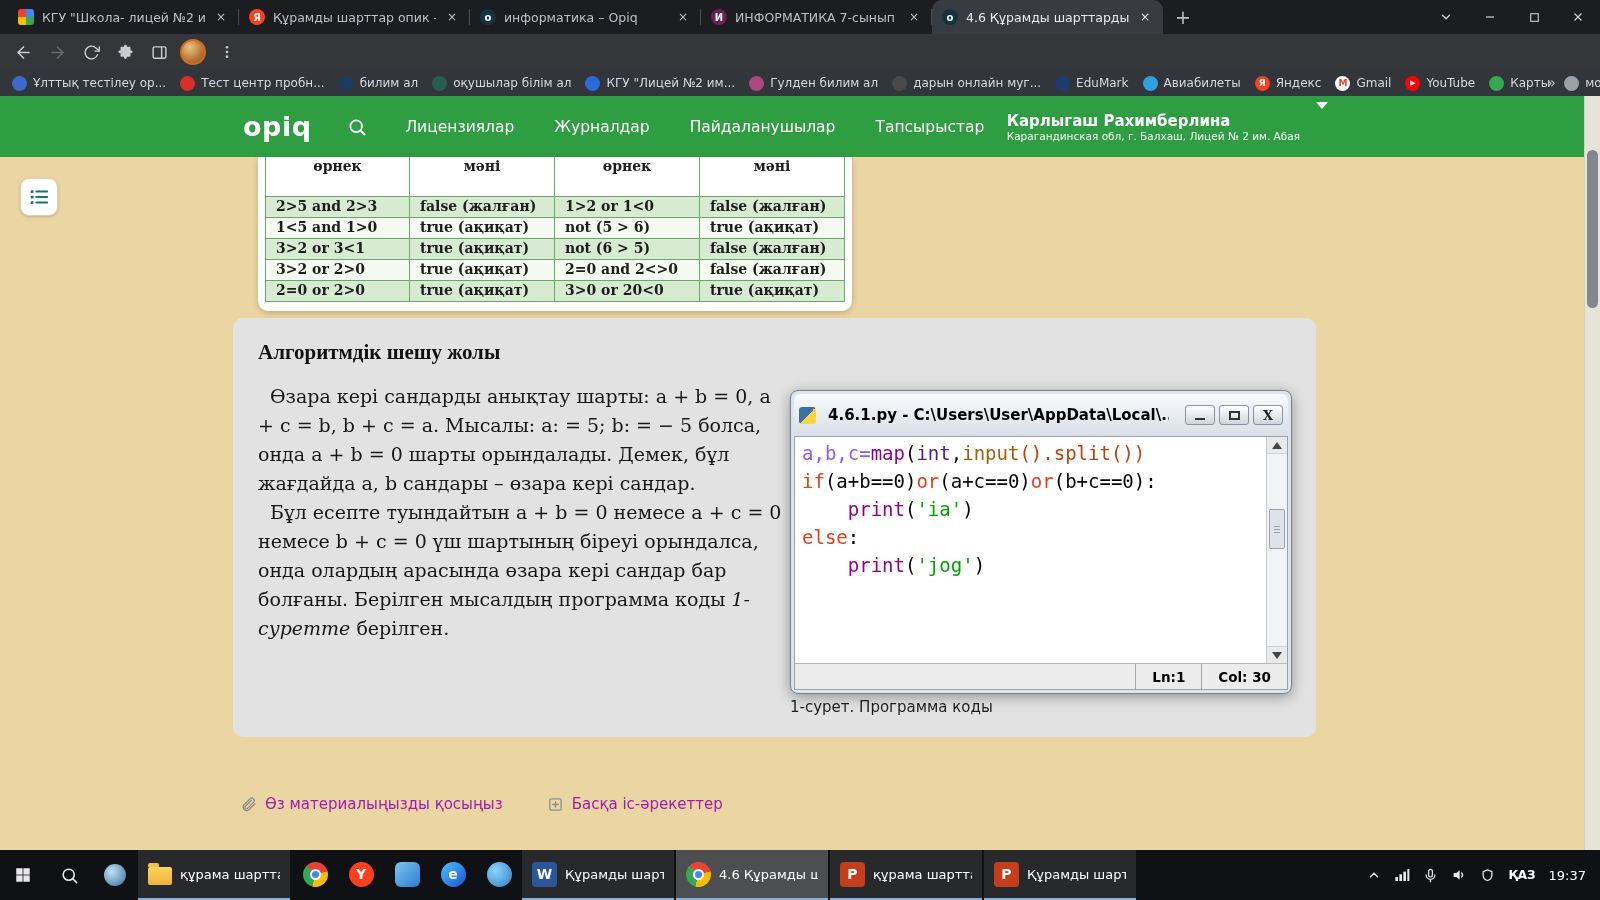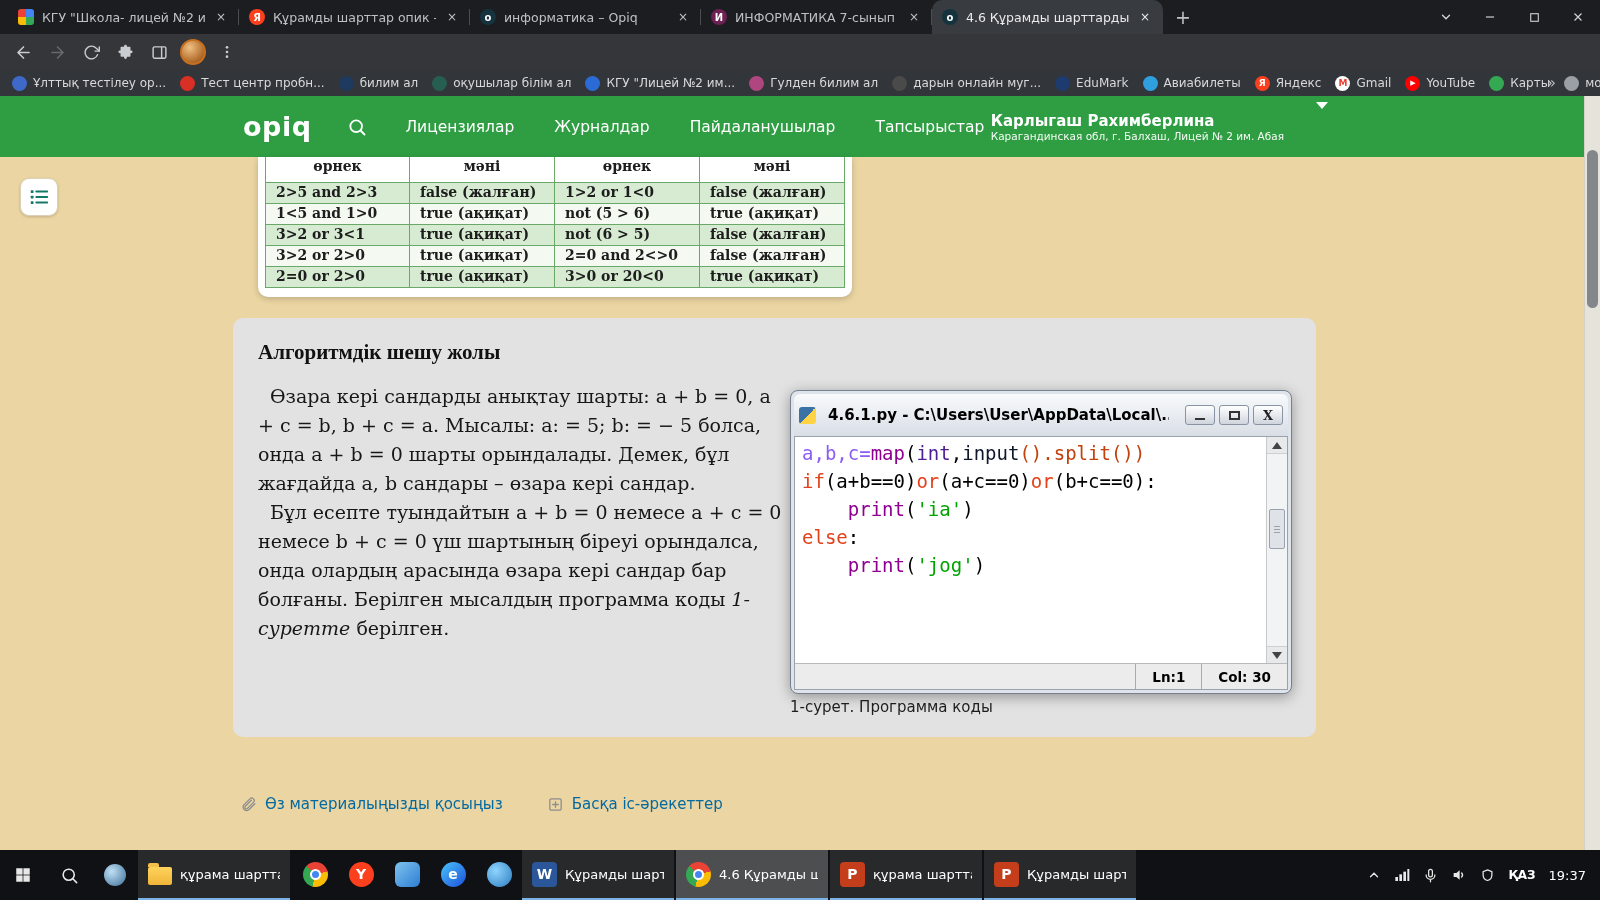--- a/index.html
+++ b/index.html
@@ -35,40 +35,40 @@
   .bm-ic{width:15px;height:15px;border-radius:50%;flex:none;display:flex;align-items:center;justify-content:center;font-size:9px;font-weight:bold;color:#fff}
   .bm-over{position:absolute;right:44px;color:#bdc1c6;font-size:15px}
 
   
   .viewport{position:absolute;top:96px;left:0;right:0;height:754px;overflow:hidden;background:#ebd5a2}
   .site-header{position:relative;height:61px;background:#2f9e43;display:flex;align-items:center;color:#fff;padding-left:243px}
   .logo{font-weight:bold;font-size:27px;letter-spacing:.5px}
   .hdr-search{margin-left:36px;display:flex;align-items:center}
   .site-nav{display:flex;gap:40px;margin-left:38px;font-size:15.5px}
   .nav-item{cursor:pointer}
-  .user{margin-left:auto;margin-right:272px;display:flex;align-items:flex-start;gap:32px}
+  .user{margin-left:auto;margin-right:272px;display:flex;align-items:flex-start;gap:16px}
   .user-name{font-weight:bold;font-size:15px;line-height:18px}
   .user-details{font-size:10.5px;opacity:.95}
   .chev{width:0;height:0;border-left:6px solid transparent;border-right:6px solid transparent;border-top:7px solid #fff;margin-top:-10px}
 
   .page-body{position:absolute;top:61px;left:0;right:0;bottom:0}
 
   
   .page-scrollbar{position:absolute;top:0;right:0;bottom:0;width:16px;background:#e6e3da;border-left:1px solid #d4d0c4;z-index:40}
   .page-scroll-thumb{position:absolute;left:2px;right:2px;top:54px;height:158px;background:#83878c;border-radius:7px}
 
   
   .toc-btn{position:absolute;left:20px;top:21px;width:38px;height:38px;background:#fff;border:1px solid #dcd2b8;border-radius:9px;box-shadow:0 1px 3px rgba(0,0,0,.18);display:flex;align-items:center;justify-content:center}
 
   
   .table-card{position:absolute;left:258px;top:0;width:594px;background:#fff;border-radius:0 0 10px 10px;box-shadow:0 2px 6px rgba(0,0,0,.2);padding:0 7px 9px}
   .t-row{display:flex}
   .t-cell{width:145px;height:21px;border:1px solid #69a869;border-top:0;border-left:0;padding:1px 10px;font-family:"DejaVu Serif","Liberation Serif",serif;font-weight:bold;font-size:14px;line-height:17px;color:#1d1d1d;overflow:hidden;white-space:nowrap}
   .t-cell:first-child{border-left:1px solid #69a869}
-  .t-head .t-cell{height:26px;text-align:center;background:#fff}
+  .t-head .t-cell{height:40px;text-align:center;background:#fff}
   .t-green .t-cell{background:#d7ebd3}
   .t-light .t-cell{background:#f4faf2}
 
   
   .gray-card{position:absolute;left:233px;top:161px;width:1083px;height:419px;background:#e2e2e2;border-radius:10px}
   .card-title{position:absolute;left:25px;top:22px;font-family:Liberation Serif, serif;font-weight:bold;font-size:21px;color:#111}
   .lesson-text{position:absolute;left:25px;top:64px;width:528px;font-family:"DejaVu Serif","Liberation Serif",serif;font-size:19px;line-height:29px;color:#171717}
   .para{text-indent:12px}
   .it{font-style:italic}
   .fig-caption{position:absolute;left:557px;top:380px;font-size:15px;color:#1d1d1d}
@@ -93,21 +93,21 @@
   .sarrow.down{bottom:0;border-top:1px solid #cfcfcf}
   .sarrow::after{content:"";position:absolute;left:5px;width:0;height:0;border-left:5px solid transparent;border-right:5px solid transparent}
   .sarrow.up::after{top:5px;border-bottom:7px solid #444}
   .sarrow.down::after{top:5px;border-top:7px solid #444}
   .sthumb{position:absolute;left:2px;right:2px;top:32%;height:40px;background:#dfe2e7;border:1px solid #9aa2b0;border-radius:2px}
   .sthumb::after{content:"";position:absolute;left:4px;right:4px;top:16px;height:8px;background:repeating-linear-gradient(#9aa2b0 0 1px,transparent 1px 3px)}
   .idle-status{height:26px;background:#ececec;border-top:1px solid #b9b9b9;display:flex;justify-content:flex-end;align-items:center;font-weight:bold;font-size:13.5px;color:#000;flex:none}
   .st-cell{border-left:1px solid #aaa;padding:0 16px;height:100%;display:flex;align-items:center}
 
   
-  .actions{position:absolute;left:240px;top:638px;display:flex;gap:44px;align-items:center;color:#0369a1;font-size:15px}
+  .actions{position:absolute;left:240px;top:638px;display:flex;gap:44px;align-items:center;color:#a21caf;font-size:15px}
   .action{display:flex;gap:8px;align-items:center}
 
   
   .taskbar{position:absolute;left:0;right:0;bottom:0;height:50px;background:#101114;display:flex;align-items:stretch;color:#fff}
   .tk-iconbtn{width:46px;display:flex;align-items:center;justify-content:center;flex:none}
   .task-buttons{display:flex;align-items:stretch}
   .tk-btn{display:flex;align-items:center;gap:8px;padding:0 10px;justify-content:center;min-width:46px;border-bottom:2px solid transparent}
   .tk-btn.labeled{width:152px;background:rgba(255,255,255,.10);margin-right:2px;justify-content:flex-start;border-bottom:2px solid #7ab4e8}
   .tk-btn.active{background:rgba(255,255,255,.26)}
   .tk-label{font-size:13px;white-space:nowrap;overflow:hidden}
@@ -383,21 +383,21 @@
                 </span>
               <span class="wbtn">
                   <span class="g-max"></span>
                 </span>
               <span class="wbtn">X</span>
             </span>
           </div>
           <div class="idle-body">
             <div class="idle-main">
               <div class="code" id="code-area">
-                  <div class="code-line"><span style="color: #8b5cf6;">a,b,c=</span><span style="color: rgb(144, 0, 144);">map</span><span style="color: rgb(0, 0, 0);">(</span><span style="color: #4c1d95;">int</span><span style="color: rgb(0, 0, 0);">,</span><span style="color: #0f172a;">input</span><span style="color: #c2410c;">().split())</span></div>
+                  <div class="code-line"><span style="color: #8b5cf6;">a,b,c=</span><span style="color: rgb(144, 0, 144);">map</span><span style="color: rgb(0, 0, 0);">(</span><span style="color: #4c1d95;">int</span><span style="color: rgb(0, 0, 0);">,</span><span style="color: #a16207;">input</span><span style="color: #c2410c;">().split())</span></div>
                   <div class="code-line"><span style="color: rgb(227, 65, 27);">if</span><span style="color: rgb(0, 0, 0);">(a+b==0)</span><span style="color: rgb(227, 65, 27);">or</span><span style="color: rgb(0, 0, 0);">(a+c==0)</span><span style="color: rgb(227, 65, 27);">or</span><span style="color: rgb(0, 0, 0);">(b+c==0):</span></div>
                   <div class="code-line"><span style="color: rgb(0, 0, 0);">    </span><span style="color: rgb(144, 0, 144);">print</span><span style="color: rgb(0, 0, 0);">(</span><span style="color: rgb(0, 164, 0);">'ia'</span><span style="color: rgb(0, 0, 0);">)</span></div>
                   <div class="code-line"><span style="color: rgb(227, 65, 27);">else</span><span style="color: rgb(0, 0, 0);">:</span></div>
                   <div class="code-line"><span style="color: rgb(0, 0, 0);">    </span><span style="color: rgb(144, 0, 144);">print</span><span style="color: rgb(0, 0, 0);">(</span><span style="color: rgb(0, 164, 0);">'jog'</span><span style="color: rgb(0, 0, 0);">)</span></div>
                 </div>
               <div class="idle-scroll">
                 <span class="sarrow up"></span>
                 <span class="sthumb"></span>
                 <span class="sarrow down"></span>
               </div>

